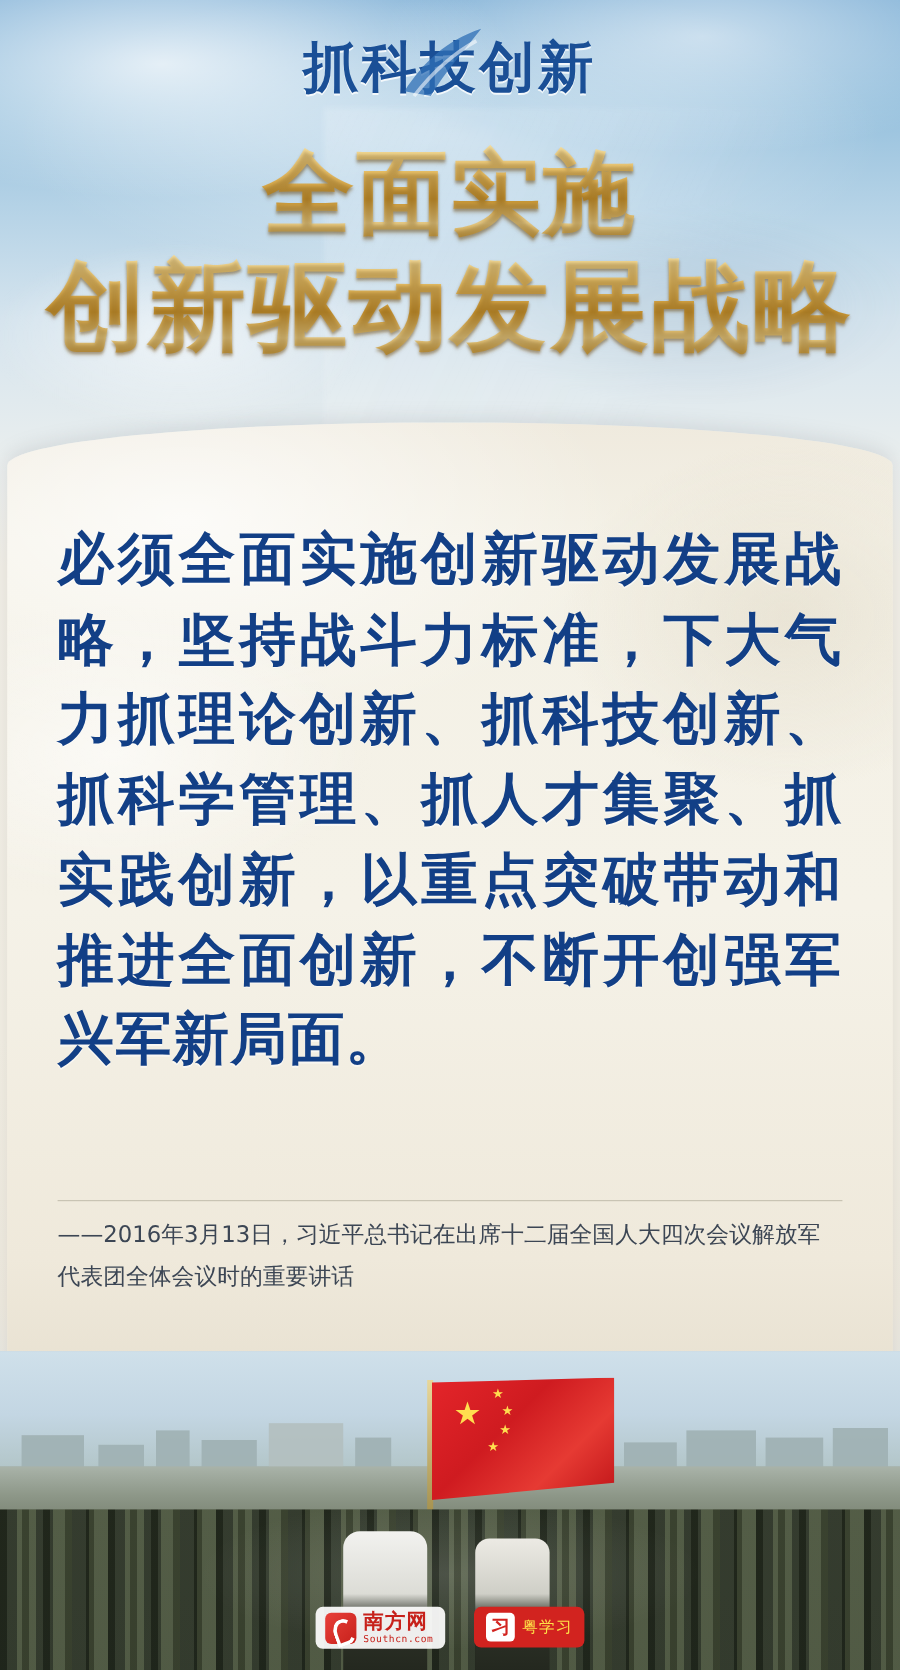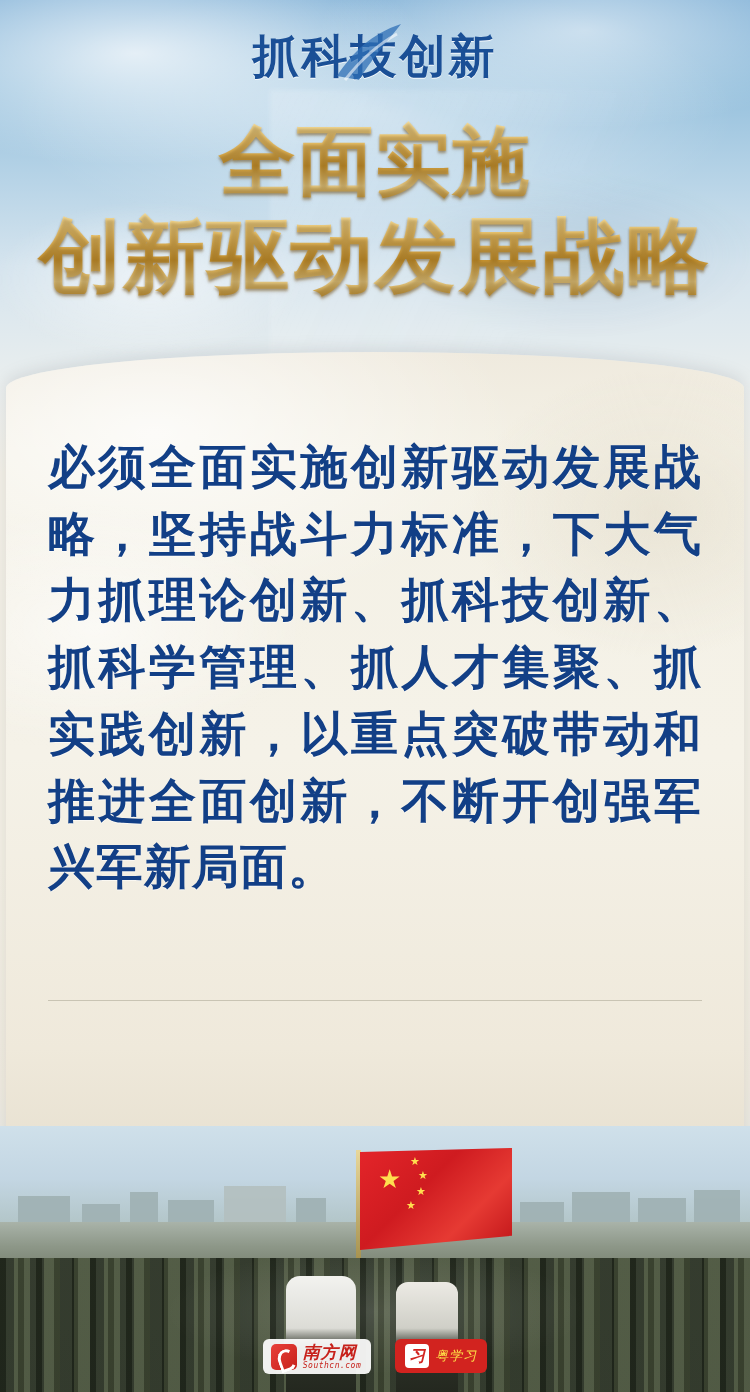--- a/index.html
+++ b/index.html
@@ -241,21 +241,20 @@
   
   .footer-logos {
     position: absolute;
     left: 0; right: 0;
     bottom: 18px;
     display: flex;
     justify-content: center;
     align-items: center;
     gap: 24px;
     z-index: 9;
-    font-style: italic;
   }
   .logo-southcn {
     display: flex;
     align-items: center;
     gap: 6px;
     background: rgba(255,255,255,.92);
     border-radius: 6px;
     padding: 5px 10px 4px 8px;
   }
   .logo-mark {
@@ -339,20 +338,21 @@
   <div class="title-wrap">
     <div class="title-line l1">全面实施</div>
     <div class="title-line l2">创新驱动发展战略</div>
   </div>
 
   <div class="sheet"></div>
 
   <div class="quote">必须全面实施创新驱动发展战略，坚持战斗力标准，下大气力抓理论创新、抓科技创新、抓科学管理、抓人才集聚、抓实践创新，以重点突破带动和推进全面创新，不断开创强军兴军新局面。</div>
 
   <div class="attr-rule"></div>
+  <div class="attribution">——2016年3月13日，习近平总书记在出席十二届全国人大四次会议解放军代表团全体会议时的重要讲话</div>
 
   <div class="photo">
     <div class="photo-sky"></div>
 
     <div class="skyline">
       <div class="bldg" style="left:18px;  width:52px; height:30px;"></div>
       <div class="bldg" style="left:82px;  width:38px; height:22px;"></div>
       <div class="bldg" style="left:130px; width:28px; height:34px;"></div>
       <div class="bldg" style="left:168px; width:46px; height:26px;"></div>
       <div class="bldg" style="left:224px; width:62px; height:40px; background:#b3bfbf;"></div>

